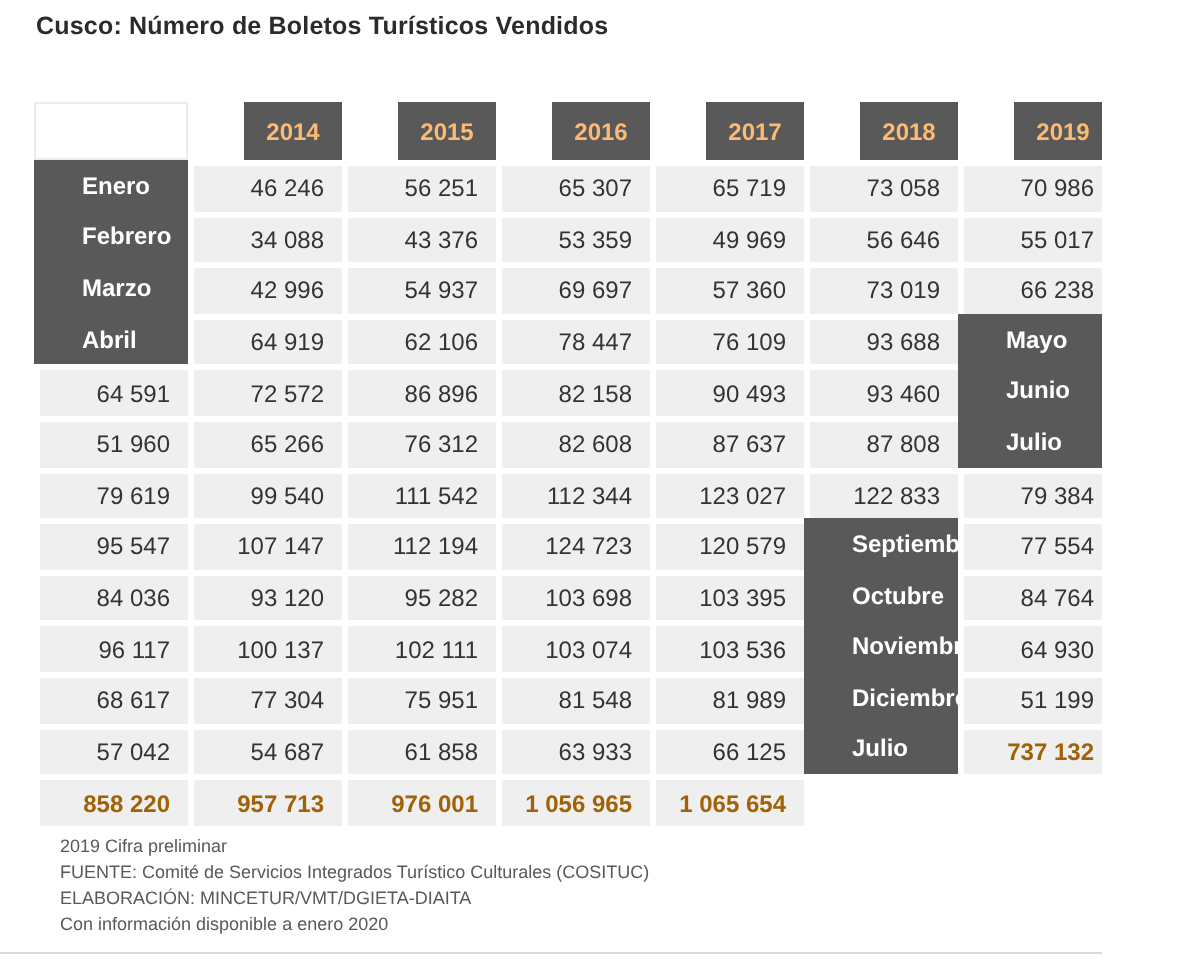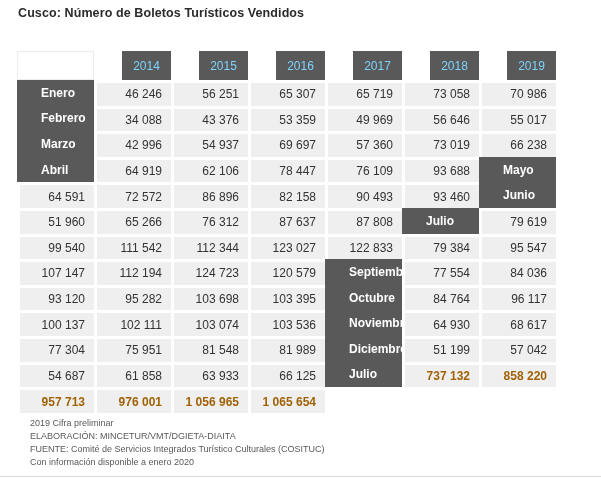--- a/index.html
+++ b/index.html
@@ -2,21 +2,21 @@
 <html><head>
 <meta charset="utf-8">
 <style>
   html, body { margin: 0; padding: 0; }
   body {
     font-family: "Liberation Sans", sans-serif;
     background: #ffffff;
   }
   #page {
     position: relative;
-    width: 601px;
+    width: 551px;
     height: 482px;
     background: #ffffff;
     overflow: hidden;
   }
   #title {
     position: absolute;
     left: 18px;
     top: 6px;
     font-size: 12.5px;
     font-weight: bold;
@@ -30,22 +30,22 @@
     display: grid;
     grid-template-columns: 77px repeat(6, 77px);
     grid-template-rows: 29px repeat(12, 25.6px) 26px;
   }
   .corner {
     background: #ffffff;
     border: 1px solid #ececec;
   }
   .h-year {
     background: #595959;
-    color: #7dd3fc;
-    font-weight: normal;
+    color: #fdba74;
+    font-weight: bold;
     font-size: 12px;
     display: flex;
     align-items: center;
     justify-content: center;
     margin-left: 28px;
   }
   .r-label {
     background: #595959;
     color: #ffffff;
     font-weight: bold;
@@ -134,20 +134,21 @@
       <div class="cell">64 591</div>
       <div class="cell">72 572</div>
       <div class="cell">86 896</div>
       <div class="cell">82 158</div>
       <div class="cell">90 493</div>
       <div class="cell">93 460</div>
       <div class="r-label">Junio</div>
       <div class="cell">51 960</div>
       <div class="cell">65 266</div>
       <div class="cell">76 312</div>
+      <div class="cell">82 608</div>
       <div class="cell">87 637</div>
       <div class="cell">87 808</div>
       <div class="r-label">Julio</div>
       <div class="cell">79 619</div>
       <div class="cell">99 540</div>
       <div class="cell">111 542</div>
       <div class="cell">112 344</div>
       <div class="cell">123 027</div>
       <div class="cell">122 833</div>
       <div class="cell">79 384</div>
@@ -188,20 +189,20 @@
       <div class="cell total-val">737 132</div>
       <div class="cell total-val">858 220</div>
       <div class="cell total-val">957 713</div>
       <div class="cell total-val">976 001</div>
       <div class="cell total-val">1 056 965</div>
       <div class="cell total-val">1 065 654</div>
     </div>
 
   <div id="footnotes">
     <div>2019 Cifra preliminar</div>
+    <div>FUENTE: Comité de Servicios Integrados Turístico Culturales (COSITUC)</div>
     <div>ELABORACIÓN: MINCETUR/VMT/DGIETA-DIAITA</div>
-    <div>FUENTE: Comité de Servicios Integrados Turístico Culturales (COSITUC)</div>
     <div>Con información disponible a enero 2020</div>
   </div>
 
   <div id="bottom-divider"></div>
 
 </div>
 
 </body></html>

